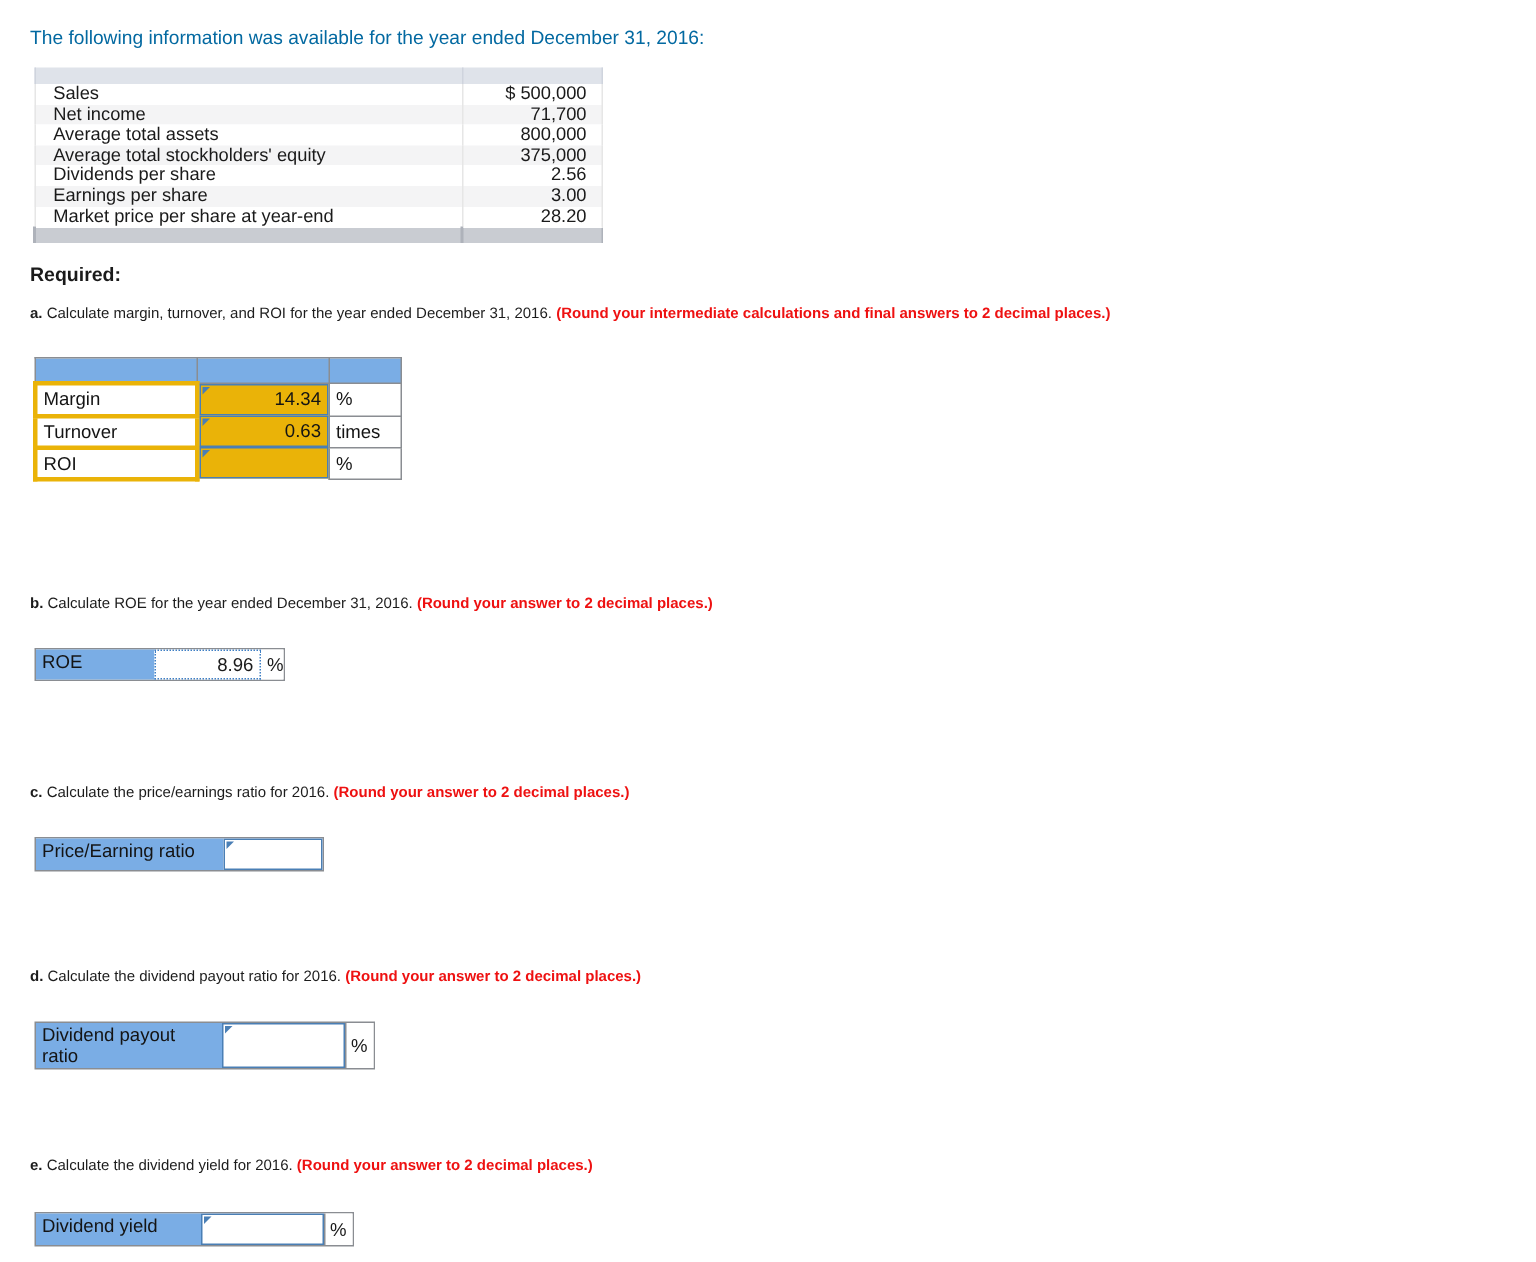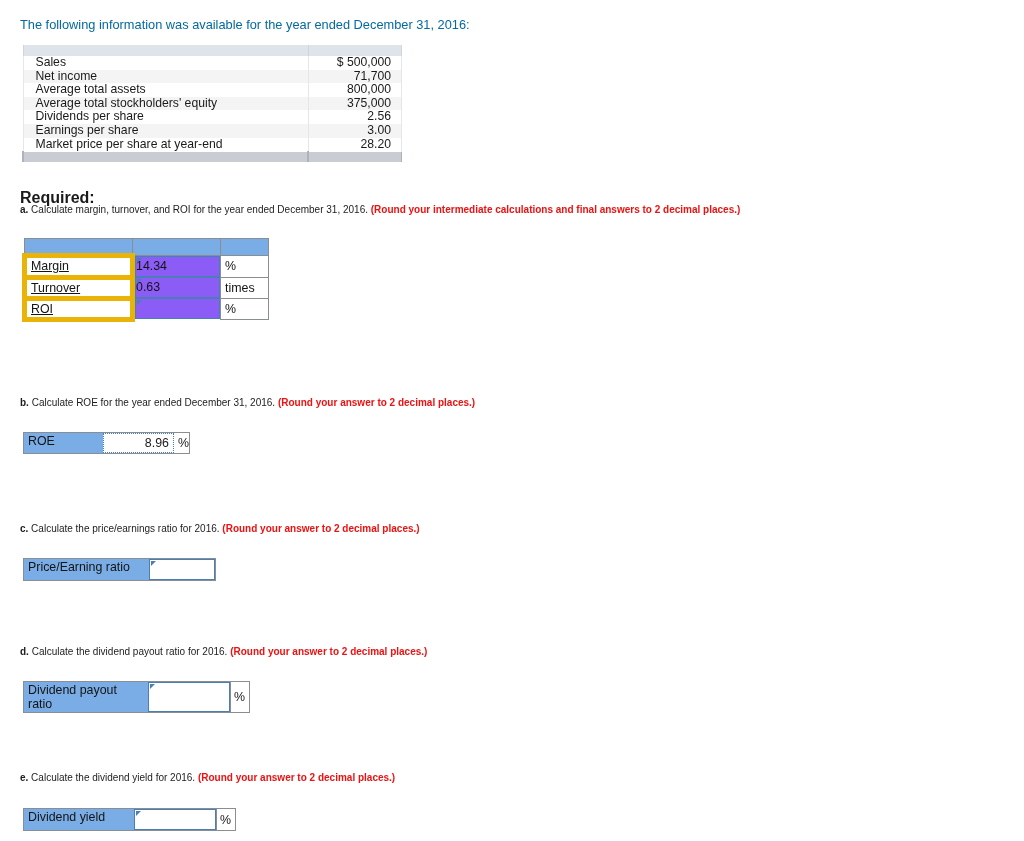--- a/index.html
+++ b/index.html
@@ -69,23 +69,23 @@
   .facts td.val {
     padding-right: 10px;
     text-align: right;
     white-space: nowrap;
   }
 
   
   .req-label {
     position: absolute;
     left: 20px;
-    top: 189px;
+    top: 175px;
     font-weight: bold;
-    font-size: 16px;
+    font-size: 13px;
   }
   .q-line {
     position: absolute;
     font-size: 10px;
     white-space: nowrap;
     color: #1c1c1c;
   }
   .q-line .ql { font-weight: bold; }
   .red { color: #ee1111; font-weight: bold; }
 
@@ -98,37 +98,37 @@
     height: 21px;
     box-sizing: border-box;
   }
   .atable td.hdr {
     background: #7aade5;
     border: 1px solid #8a8d92;
     height: 17px;
   }
   .atable td.lbl {
     background: #ffffff;
-    border: 5px solid #eab308;
+    border: 3px solid #eab308;
     padding-left: 4px;
     white-space: nowrap;
-    text-decoration: underline;
   }
   .atable td.unit {
     background: #ffffff;
     border: 1px solid #8a8d92;
     padding-left: 4px;
     white-space: nowrap;
   }
   .cellin {
     position: relative;
-    background: #8b5cf6;
+    background: #eab308;
     border: 1px solid #4a7fb5;
     box-sizing: border-box;
     height: 21px;
+    text-align: right;
     padding-right: 4px;
     line-height: 19px;
     white-space: nowrap;
   }
   .cellin::before {
     content: "";
     position: absolute;
     left: 1px; top: 1px;
     border-top: 5px solid #4a7fb5;
     border-right: 5px solid transparent;

